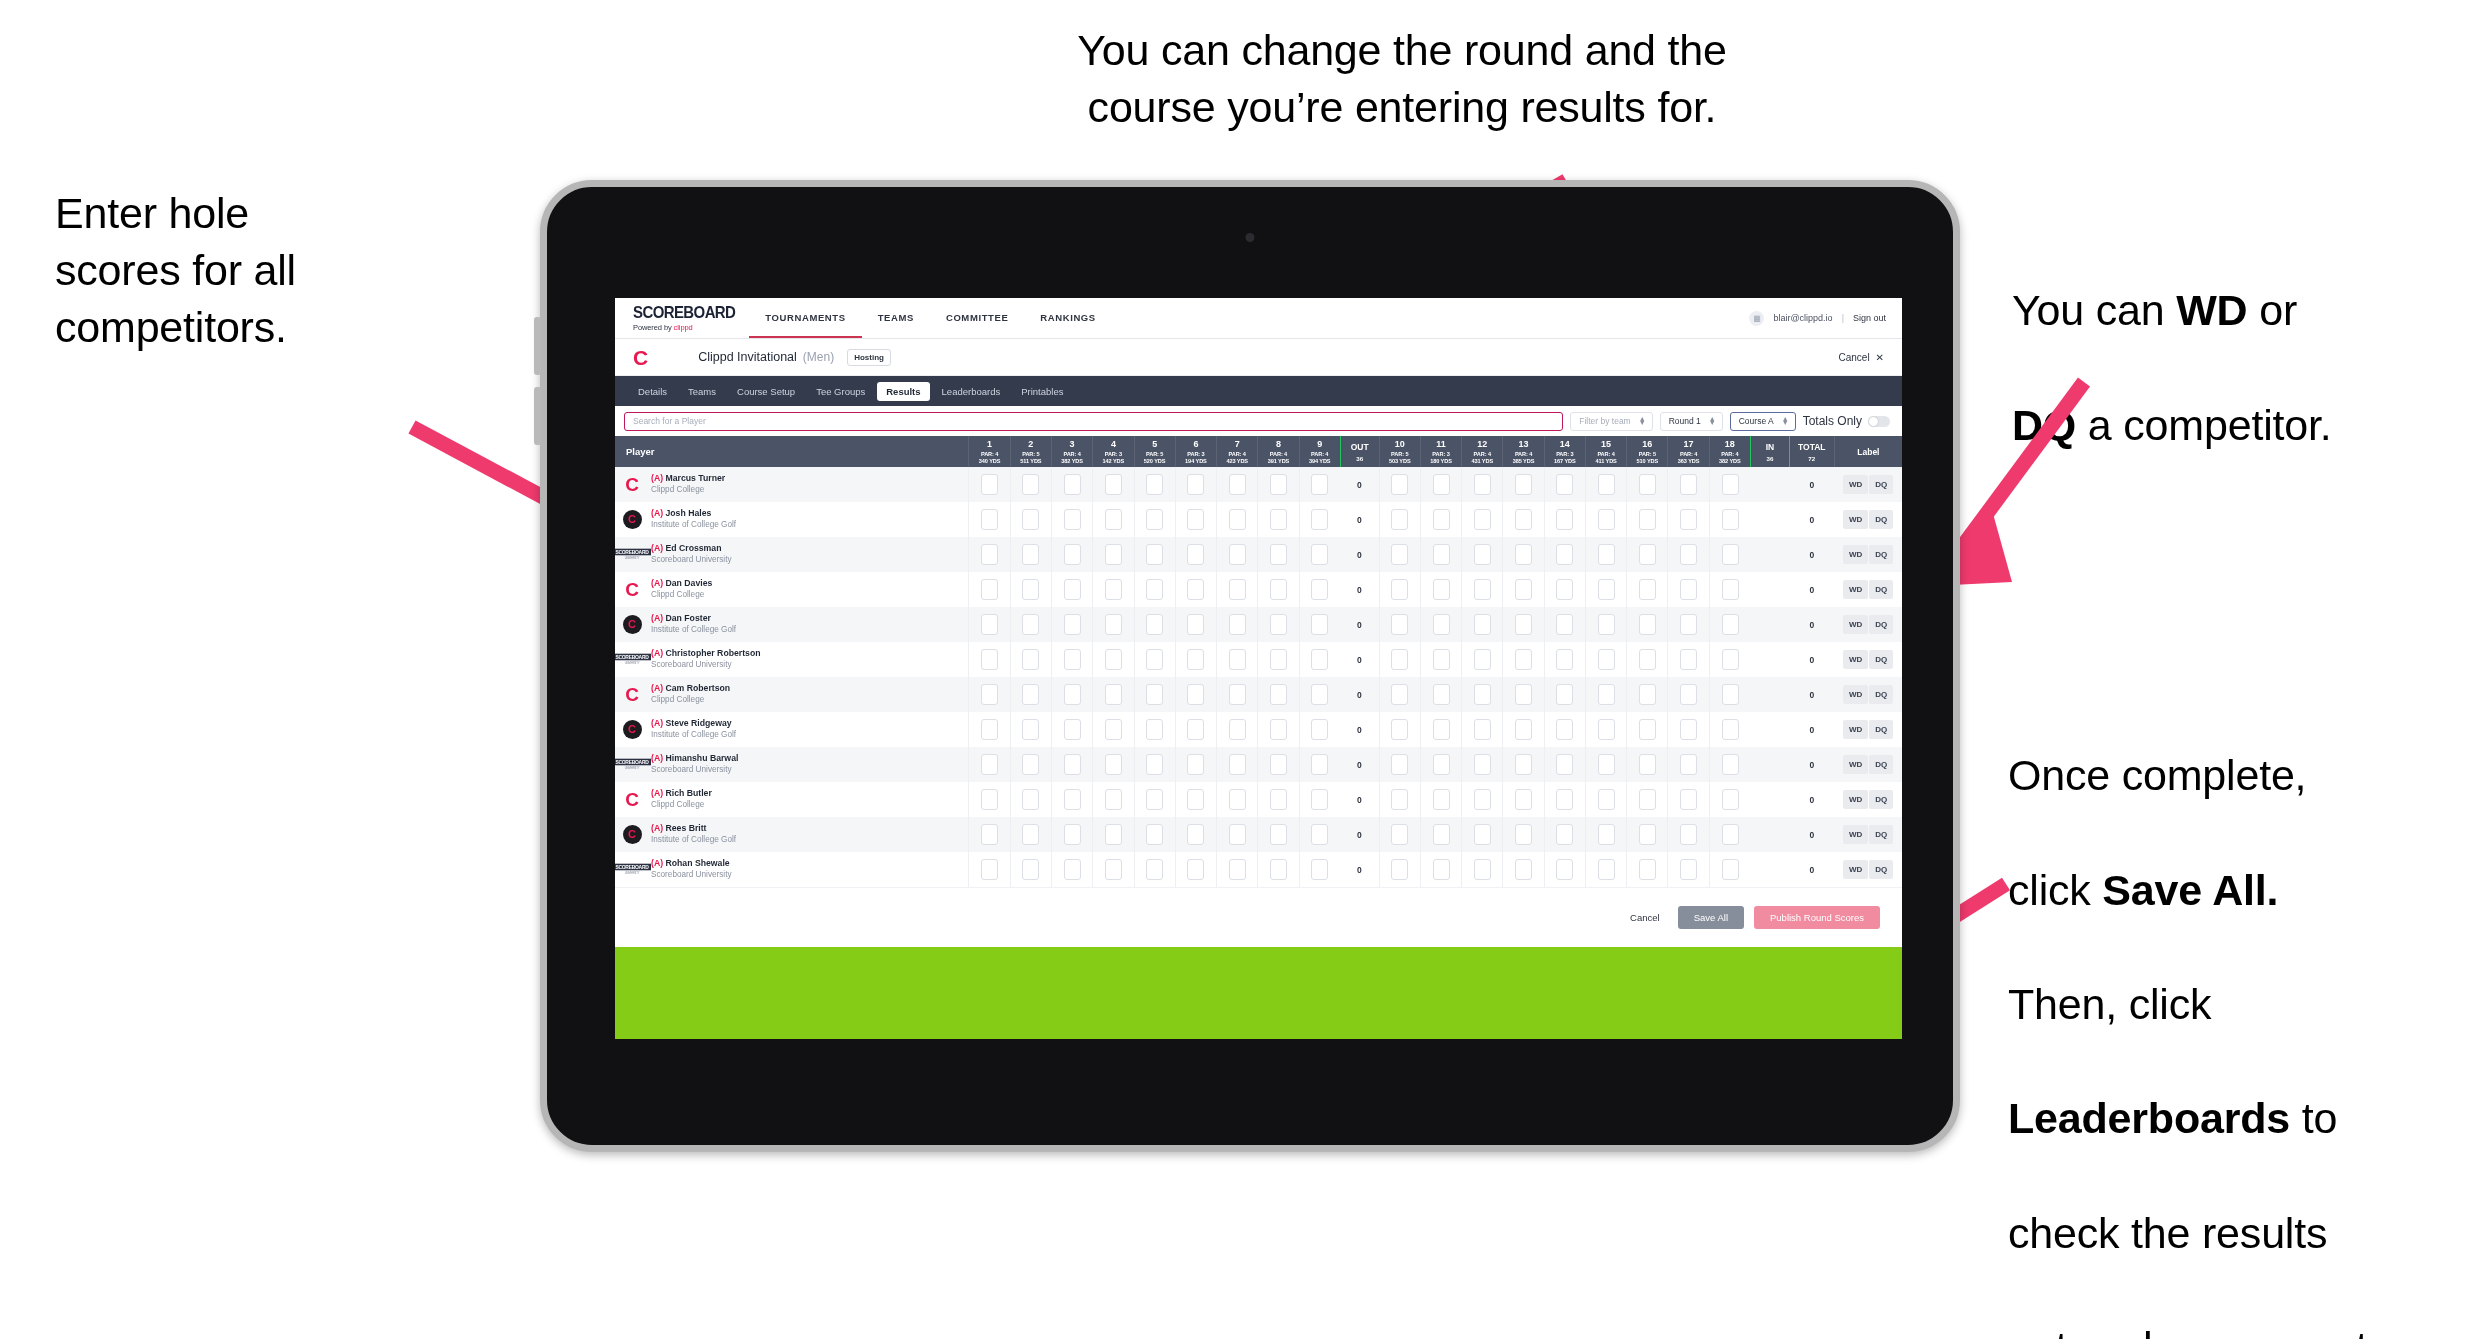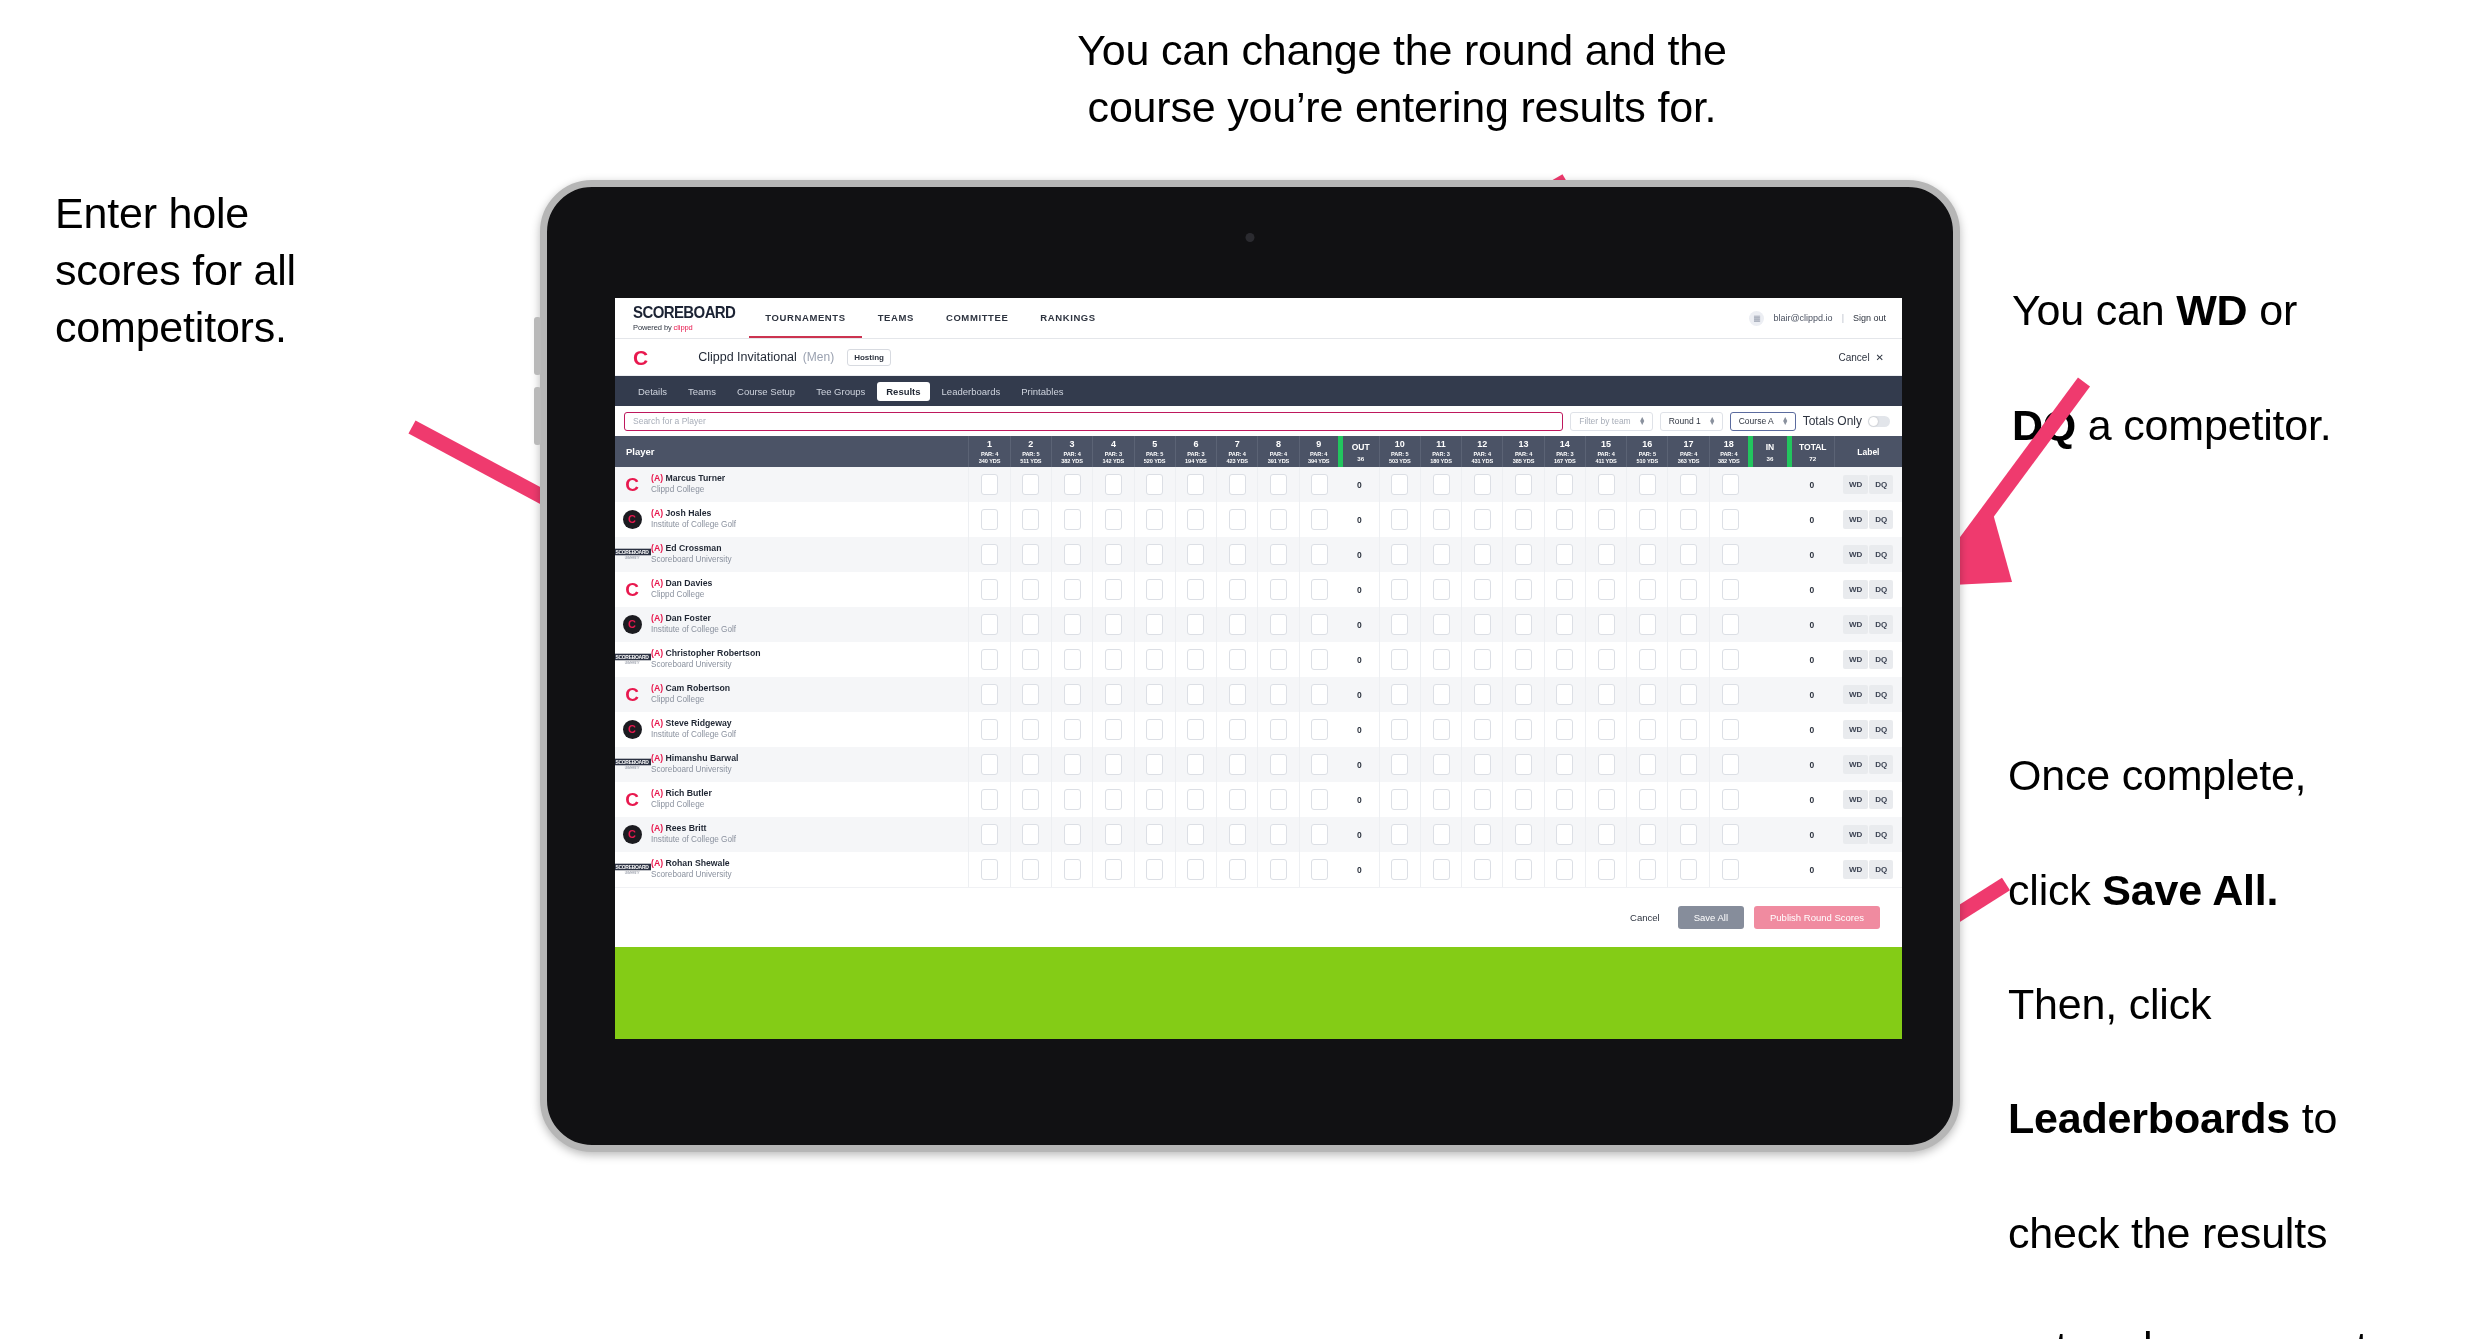--- a/index.html
+++ b/index.html
@@ -110,21 +110,21 @@
 
   
   .tablewrap { background:#fff; }
   table.sc { width:100%; border-collapse:collapse; table-layout:fixed; }
   table.sc thead th { background:#4b5366; color:#fff; font-weight:bold; vertical-align:middle; }
   th.playerh { text-align:left; padding-left:11px; font-size:9.5px; font-weight:600; width:283px; }
   th.hole { width:33px; border-left:1px solid #5b6375; padding:3px 0; }
   th.hole .hn { font-size:9px; font-weight:bold; }
   th.hole .hp { font-size:5.6px; font-weight:bold; margin-top:2px; letter-spacing:-0.1px; }
   th.hole .hy { font-size:5.6px; font-weight:bold; margin-top:1px; letter-spacing:-0.1px; }
-  th.agg { width:31px; border-left:5px solid #22c55e; }
+  th.agg { width:31px; border-left:1px solid #22c55e; }
   th.agg .an { font-size:8.5px; font-weight:bold; }
   th.agg .av { font-size:6.2px; font-weight:bold; margin-top:3px; }
   th.totalh { width:36px; }
   th.labelh { width:54px; border-left:1px solid #5b6375; font-size:8.5px; font-weight:600; }
 
   tbody tr { height:35px; }
   tbody tr:nth-child(odd) { background:#f5f6f8; }
   tbody tr:nth-child(even) { background:#ffffff; }
   td { padding:0; }
   td.player { padding-left:6px; }

